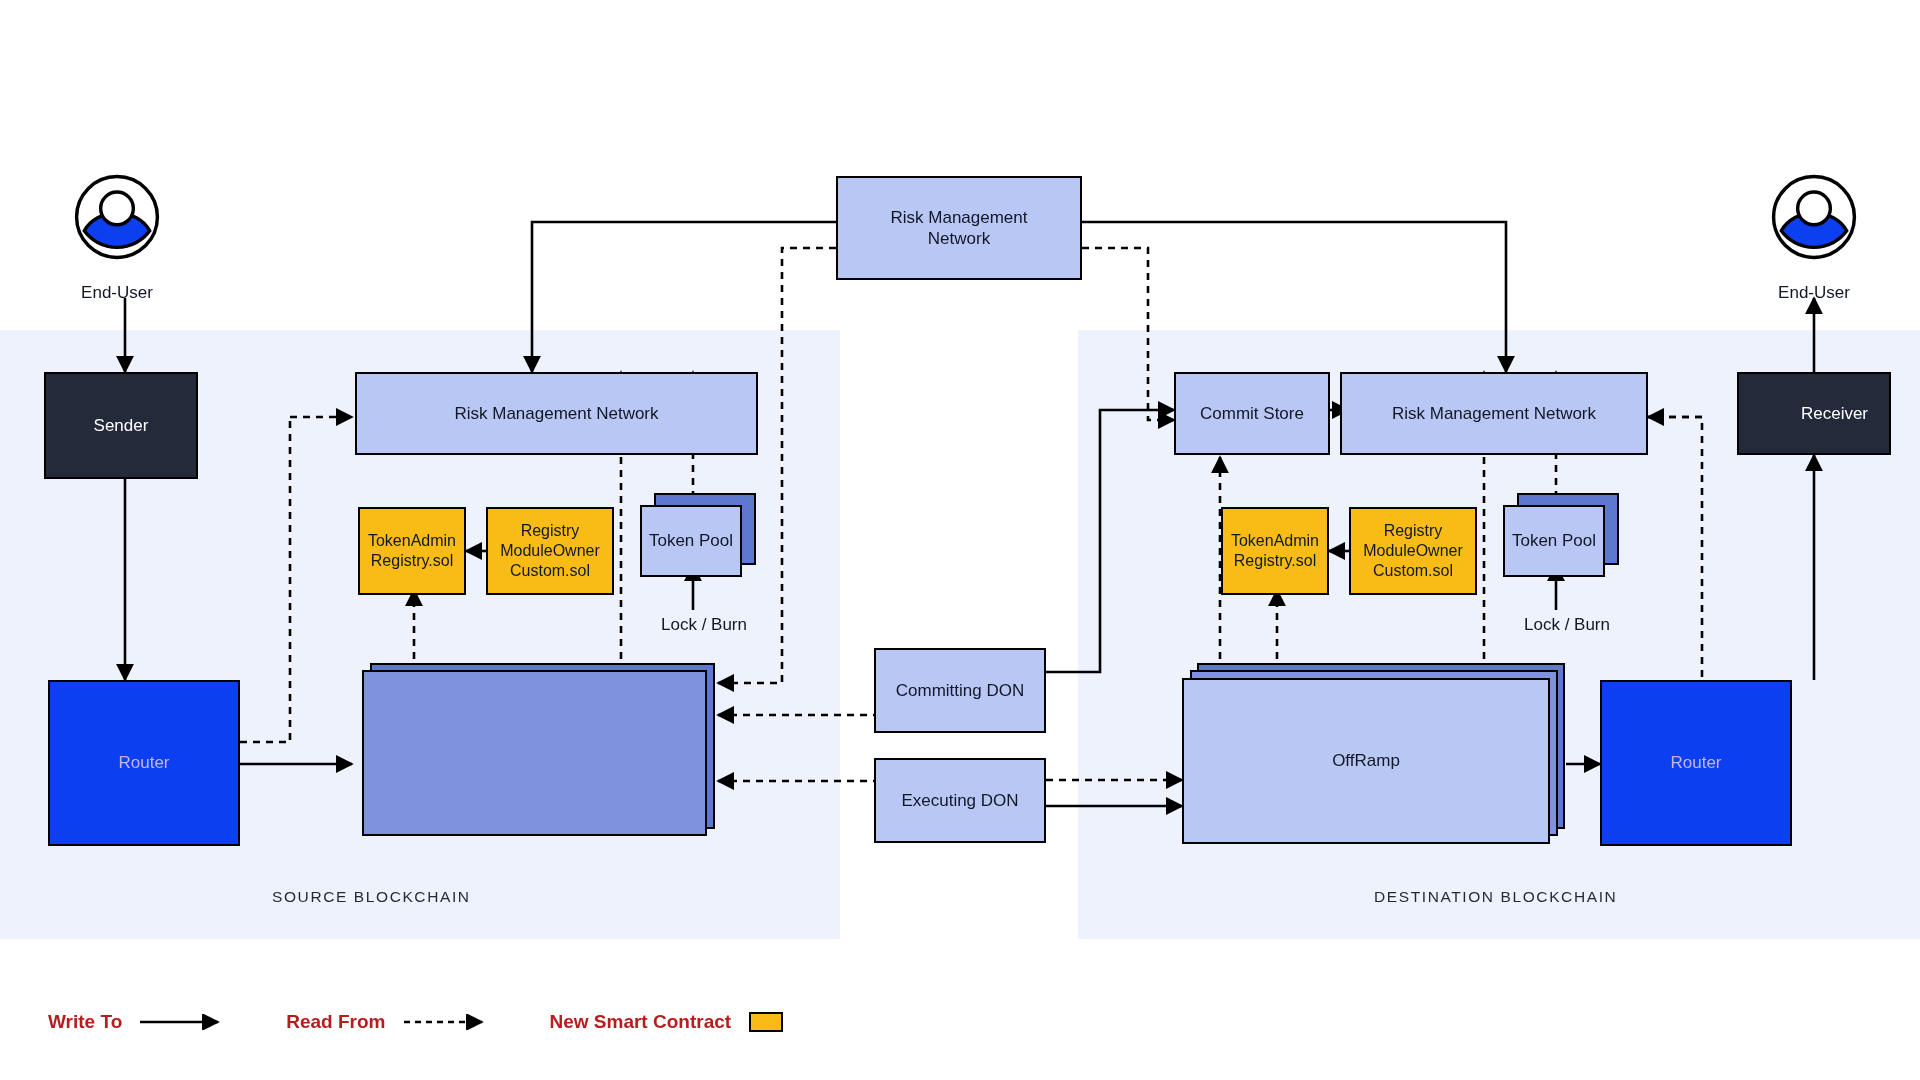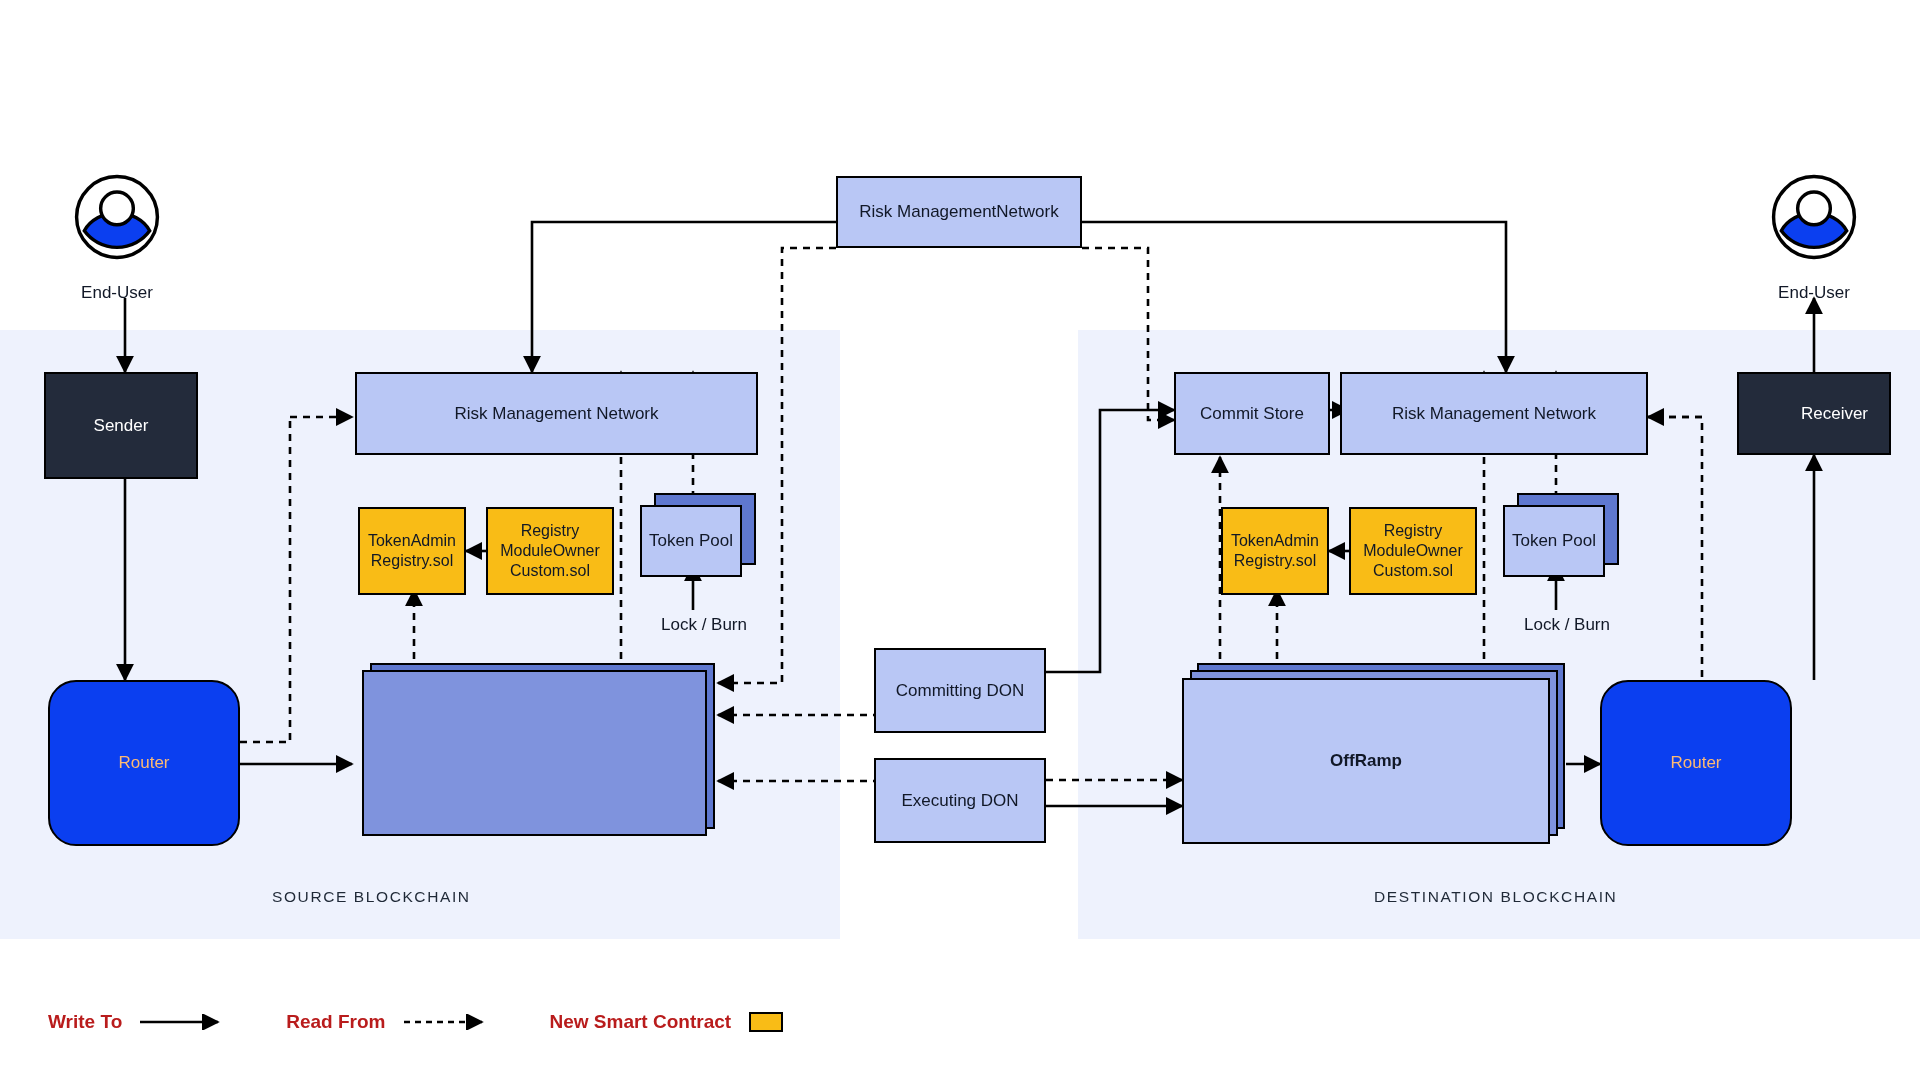--- a/index.html
+++ b/index.html
@@ -48,21 +48,21 @@
     display: flex;
     align-items: center;
     justify-content: center;
     text-align: center;
     line-height: 1.25;
     font-size: 17px;
     z-index: 5;
   }
   .node.lightblue { background: #b9c7f5; color: #111827; }
   .node.dark      { background: #232b3b; color: #ffffff; }
-  .node.router    { background: #0b3ff0; color: #fdba74; border-radius: 28px; }
+  .node.router    { background: #0b3ff0; color: #c4b5fd; }
   .node.orange    { background: #f9bc16; color: #111827; font-size: 16px; }
 
   
   .stack-back {
     position: absolute;
     box-sizing: border-box;
     border: 2.5px solid #000000;
     background: #5f78cf;
     z-index: 3;
   }
@@ -220,21 +220,21 @@
       <path d="M 1484 672 L 1484 372" marker-end="url(#arrow-dash)"></path>
 
       <path d="M 1556 498 L 1556 372" marker-end="url(#arrow-dash)"></path>
 
       <path d="M 1702 742 L 1702 417 L 1648 417" marker-end="url(#arrow-dash)"></path>
 
       <path d="M 1702 417 L 1648 417"></path>
     </g>
   </svg>
 
-  <div class="node lightblue" id="top-rmn" style="left:836px; top:176px; width:246px; height:72px; ">
+  <div class="node lightblue" id="top-rmn" style="left:836px; top:176px; width:246px; height:104px; flex-direction:column;">
     <span>Risk Management</span>
     <span>Network</span>
   </div>
 
   <svg class="avatar" style="left:74px; top:174px;" viewBox="0 0 100 100">
     <circle cx="50" cy="50" r="47" fill="#ffffff" stroke="#000000" stroke-width="4"></circle>
     <path d="M 12 66 A 42 36 0 0 1 88 66 A 47 47 0 0 1 12 66 Z" fill="#0b3ff0" stroke="#000000" stroke-width="4"></path>
     <circle cx="50" cy="40" r="19" fill="#ffffff" stroke="#000000" stroke-width="4"></circle>
   </svg>
   <div class="avatar-caption" style="left:42px; top:283px; width:150px;">End-User</div>
@@ -306,21 +306,21 @@
   <div class="node lightblue" style="left:1503px; top:505px; width:102px; height:72px;">
     <span>Token Pool</span>
   </div>
   <div class="edge-label" style="left:1511px; top:615px;">Lock / Burn</div>
 
   <div class="stack-back" style="left:370px; top:663px; width:345px; height:166px;"></div>
   <div class="stack-mid" style="left:362px; top:670px; width:345px; height:166px;"></div>
 
   <div class="stack-back" style="left:1197px; top:663px; width:368px; height:166px;"></div>
   <div class="stack-mid" style="left:1190px; top:670px; width:368px; height:166px;"></div>
-  <div class="node lightblue" style="left:1182px; top:678px; width:368px; height:166px;font-weight:bold;">
+  <div class="node lightblue" style="left:1182px; top:678px; width:368px; height:166px;">
     <span>OffRamp</span>
   </div>
 
   <div class="node lightblue" style="left:874px; top:648px; width:172px; height:85px;">
     <span>Committing DON</span>
   </div>
 
   <div class="node lightblue" style="left:874px; top:758px; width:172px; height:85px;">
     <span>Executing DON</span>
   </div>

